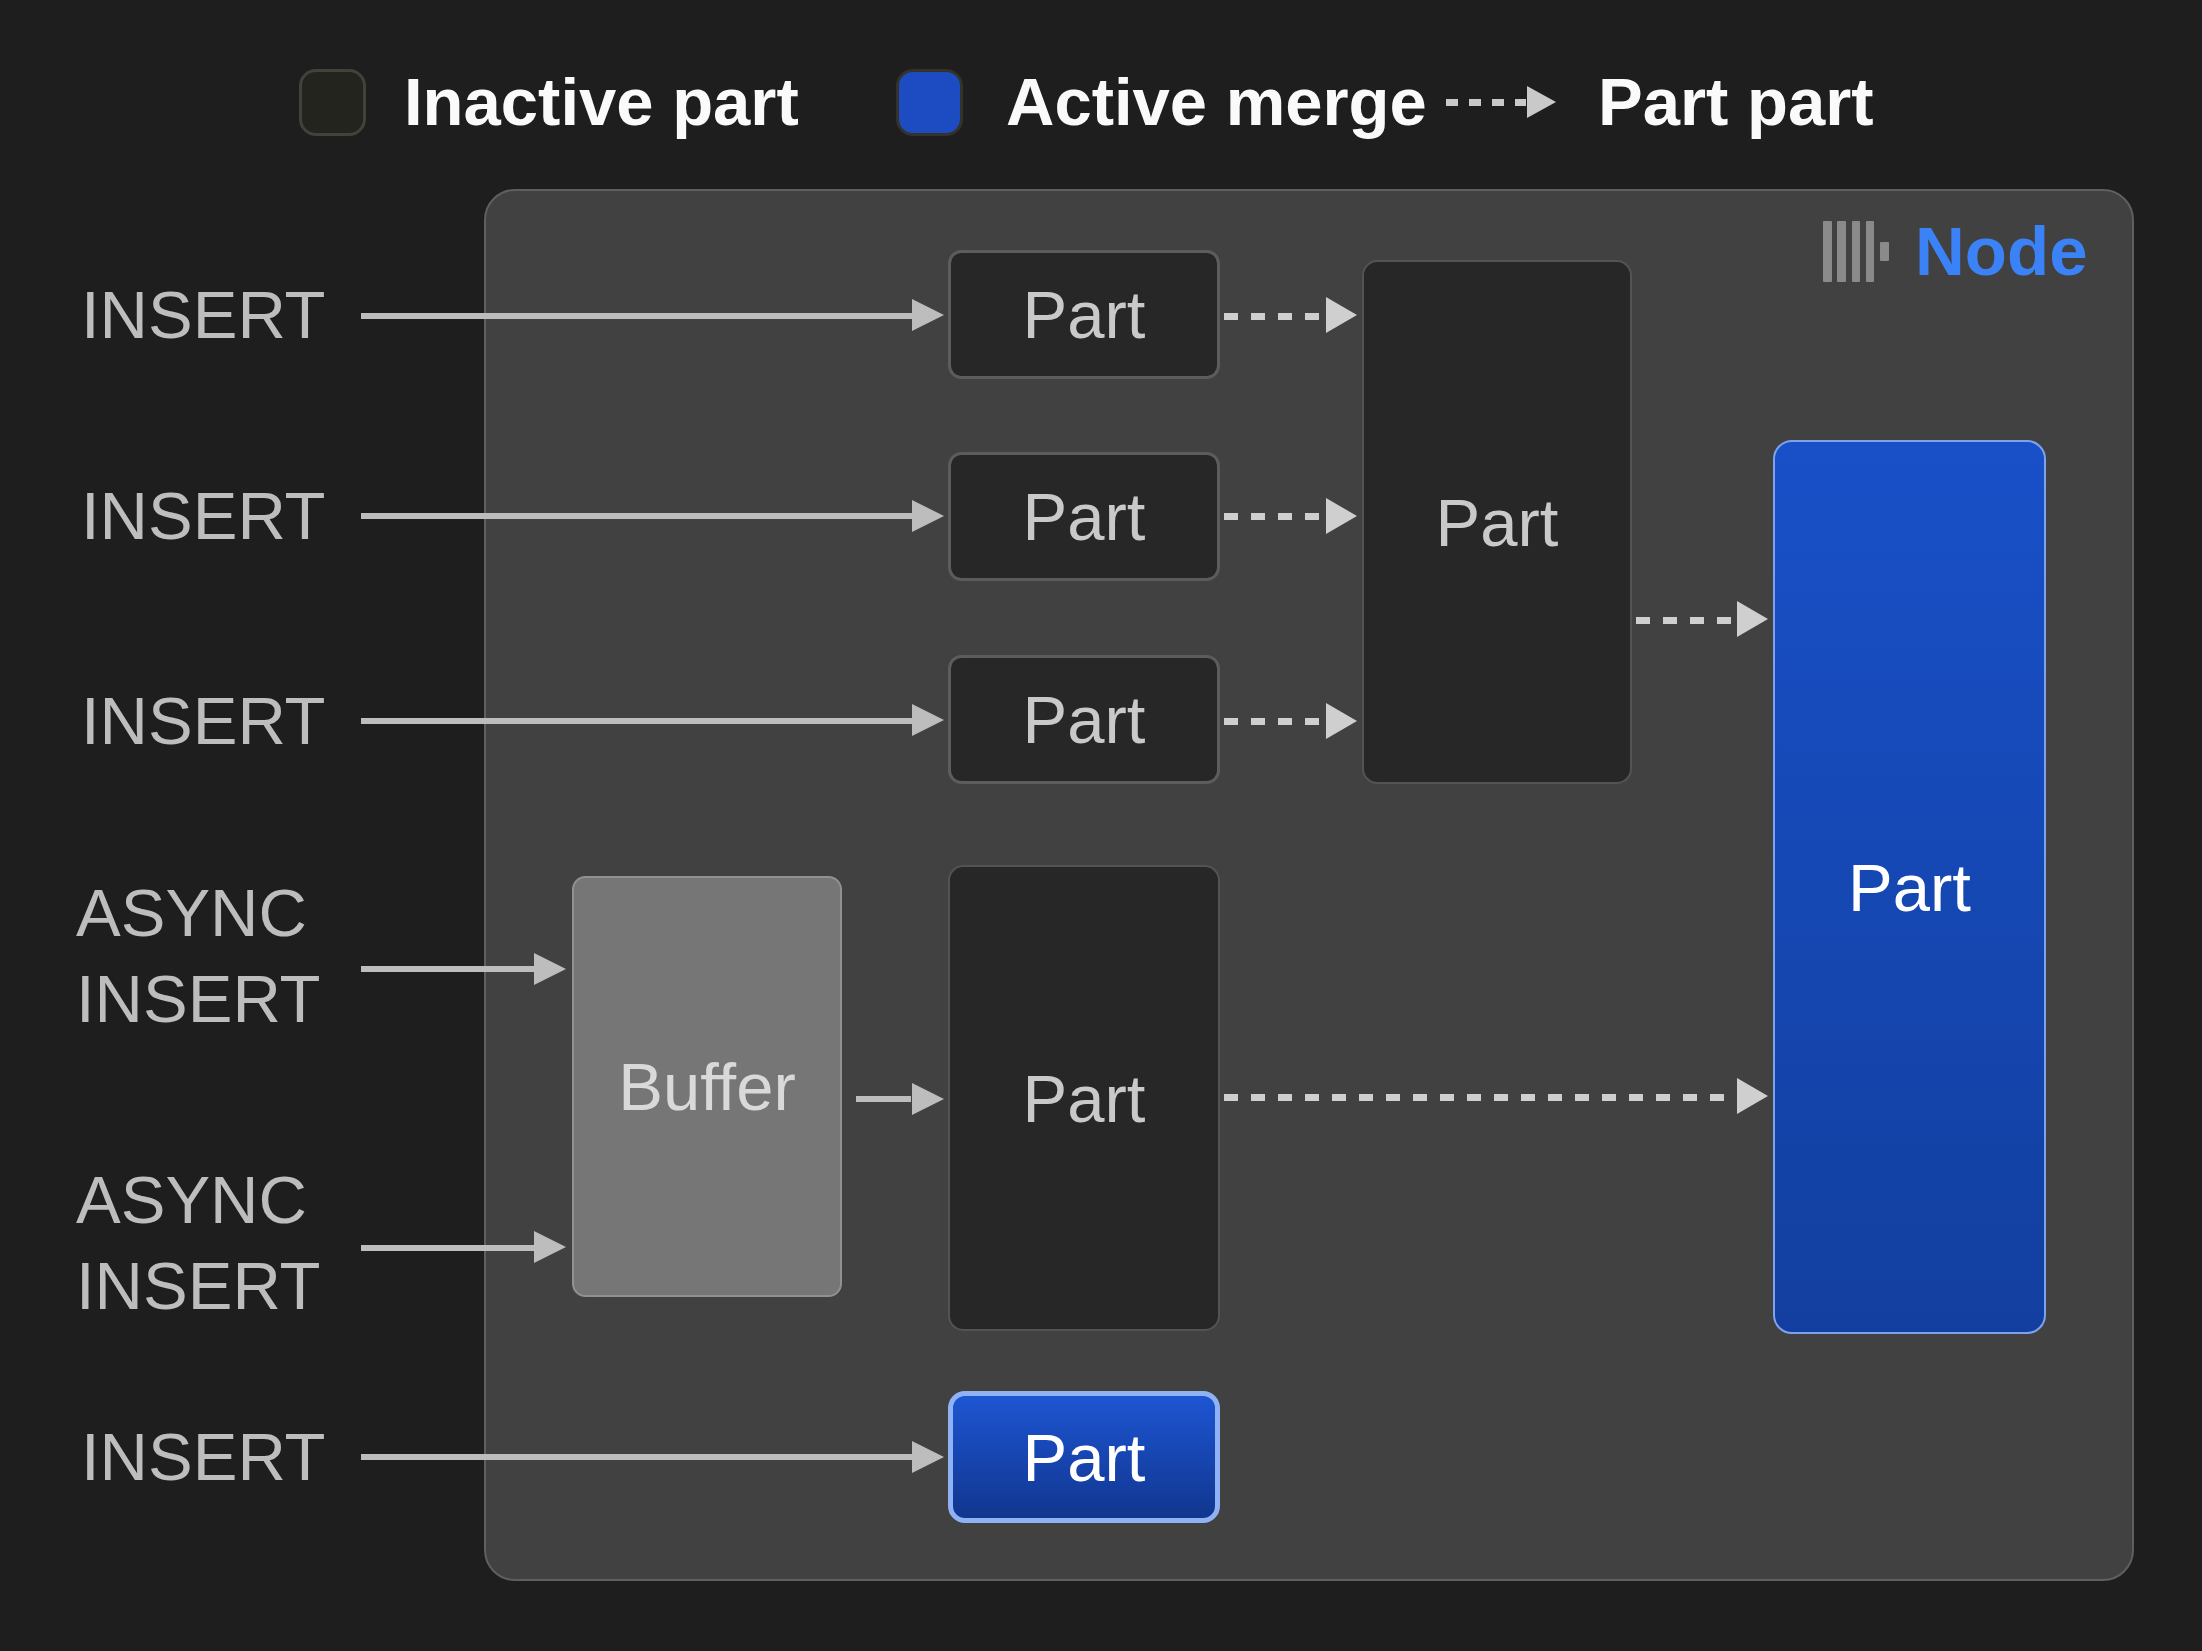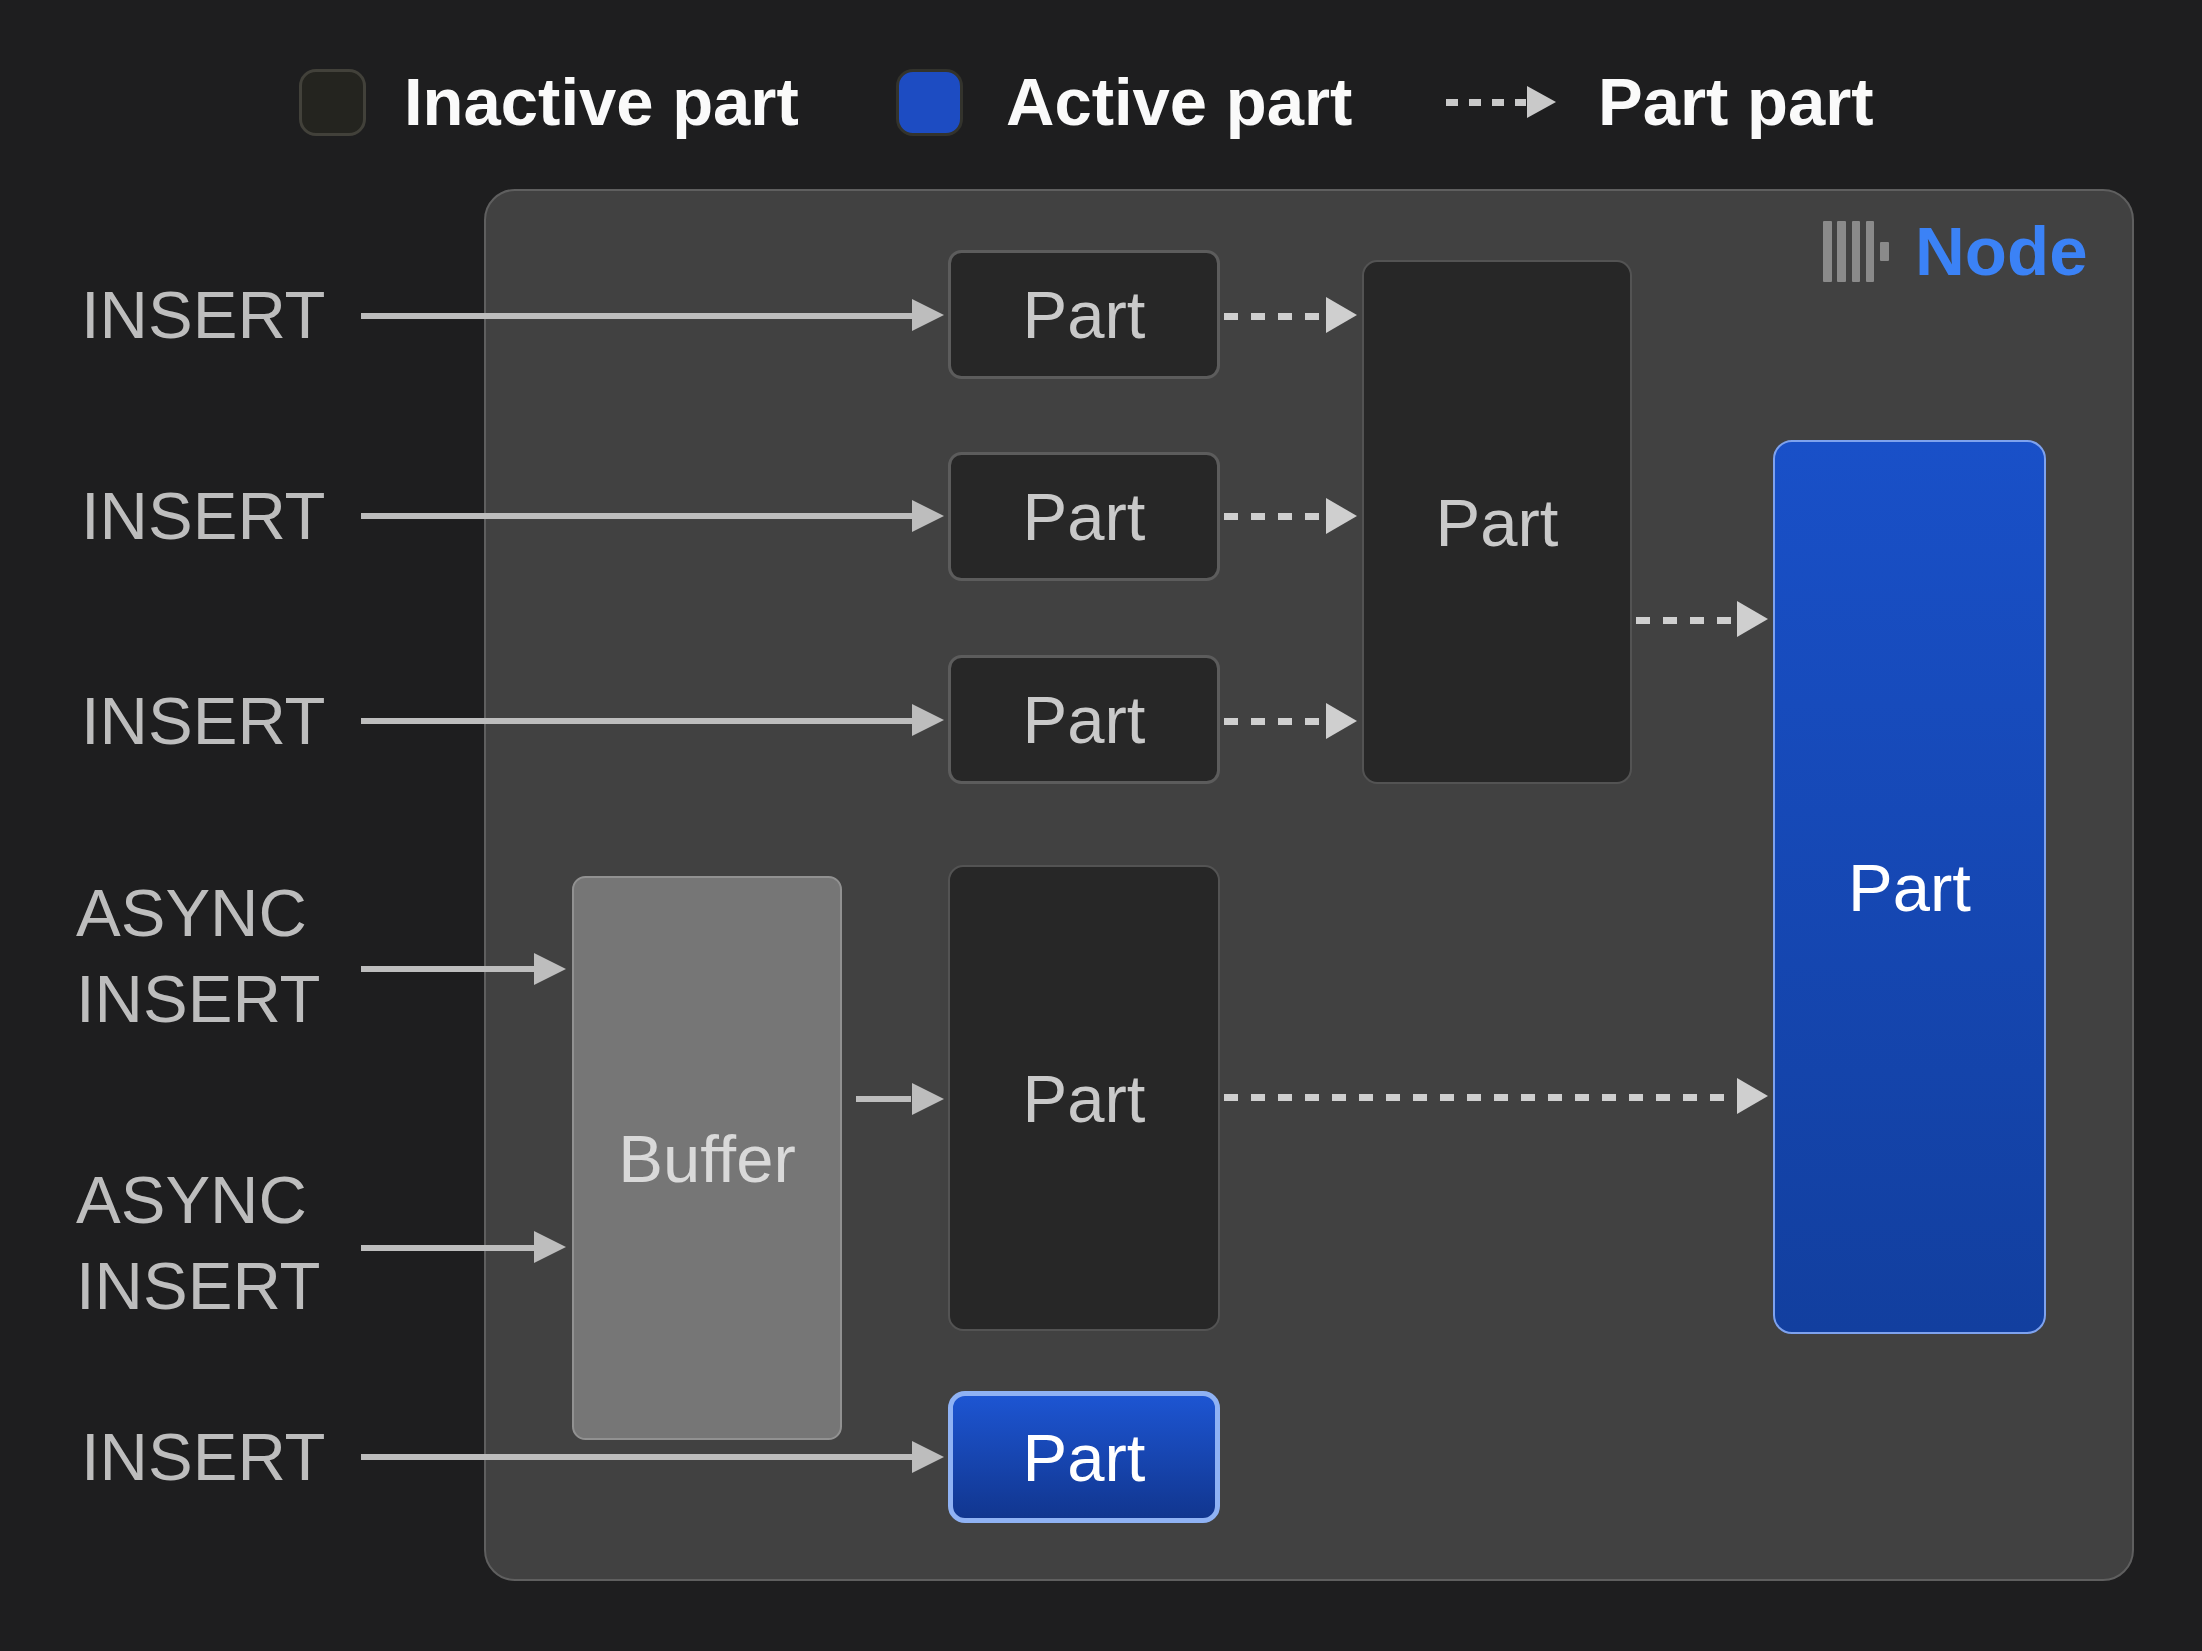--- a/index.html
+++ b/index.html
@@ -64,21 +64,21 @@
   .legend-dline{height:6.7px;background:repeating-linear-gradient(90deg,#c9c9c9 0 12.4px,transparent 12.4px 23px);}
   .legend-dhead{width:0;height:0;border-top:16.3px solid transparent;border-bottom:16.3px solid transparent;border-left:29px solid #c9c9c9;}
 </style>
 </head>
 <body>
 
 <div class="abs swatch swatch-inactive" style="left: 299px; top: 69px; background: rgb(36, 36, 31);"></div>
 <div class="abs legend-label" style="left:404px;top:67px;">Inactive part</div>
 
 <div class="abs swatch swatch-active" style="left: 896px; top: 69px; background: rgb(29, 76, 194);"></div>
-<div class="abs legend-label" style="left:1006px;top:67px;">Active part</div>
+<div class="abs legend-label" style="left:1006px;top:67px;">Active merge</div>
 
 <div class="abs legend-dline" style="left:1446px;top:99px;width:80px;"></div>
 <div class="abs legend-dhead" style="left:1527px;top:86px;"></div>
 <div class="abs legend-label" style="left:1598px;top:67px;">Part part</div>
 
 <div class="abs node"></div>
 
 <div class="abs ch-icon" style="left:1823px;top:221px;">
   <span class="bar"></span>
     <span class="bar"></span>
@@ -138,21 +138,21 @@
   <span class="lbl">Part</span>
 </div>
 <div class="abs box part-small" style="left:948px;top:655px;width:272px;height:129px;">
   <span class="lbl">Part</span>
 </div>
 
 <div class="abs box part-big" style="left:1362px;top:260px;width:270px;height:524px;">
   <span class="lbl">Part</span>
 </div>
 
-<div class="abs box buffer" style="left:572px;top:876px;width:270px;height:564px;">
+<div class="abs box buffer" style="left:572px;top:876px;width:270px;height:421px;">
   <span class="lbl">Buffer</span>
 </div>
 
 <div class="abs box part-big" style="left:948px;top:865px;width:272px;height:466px;">
   <span class="lbl">Part</span>
 </div>
 
 <div class="abs box part-active-big" style="left:1773px;top:440px;width:273px;height:894px;">
   <span class="lbl">Part</span>
 </div>

